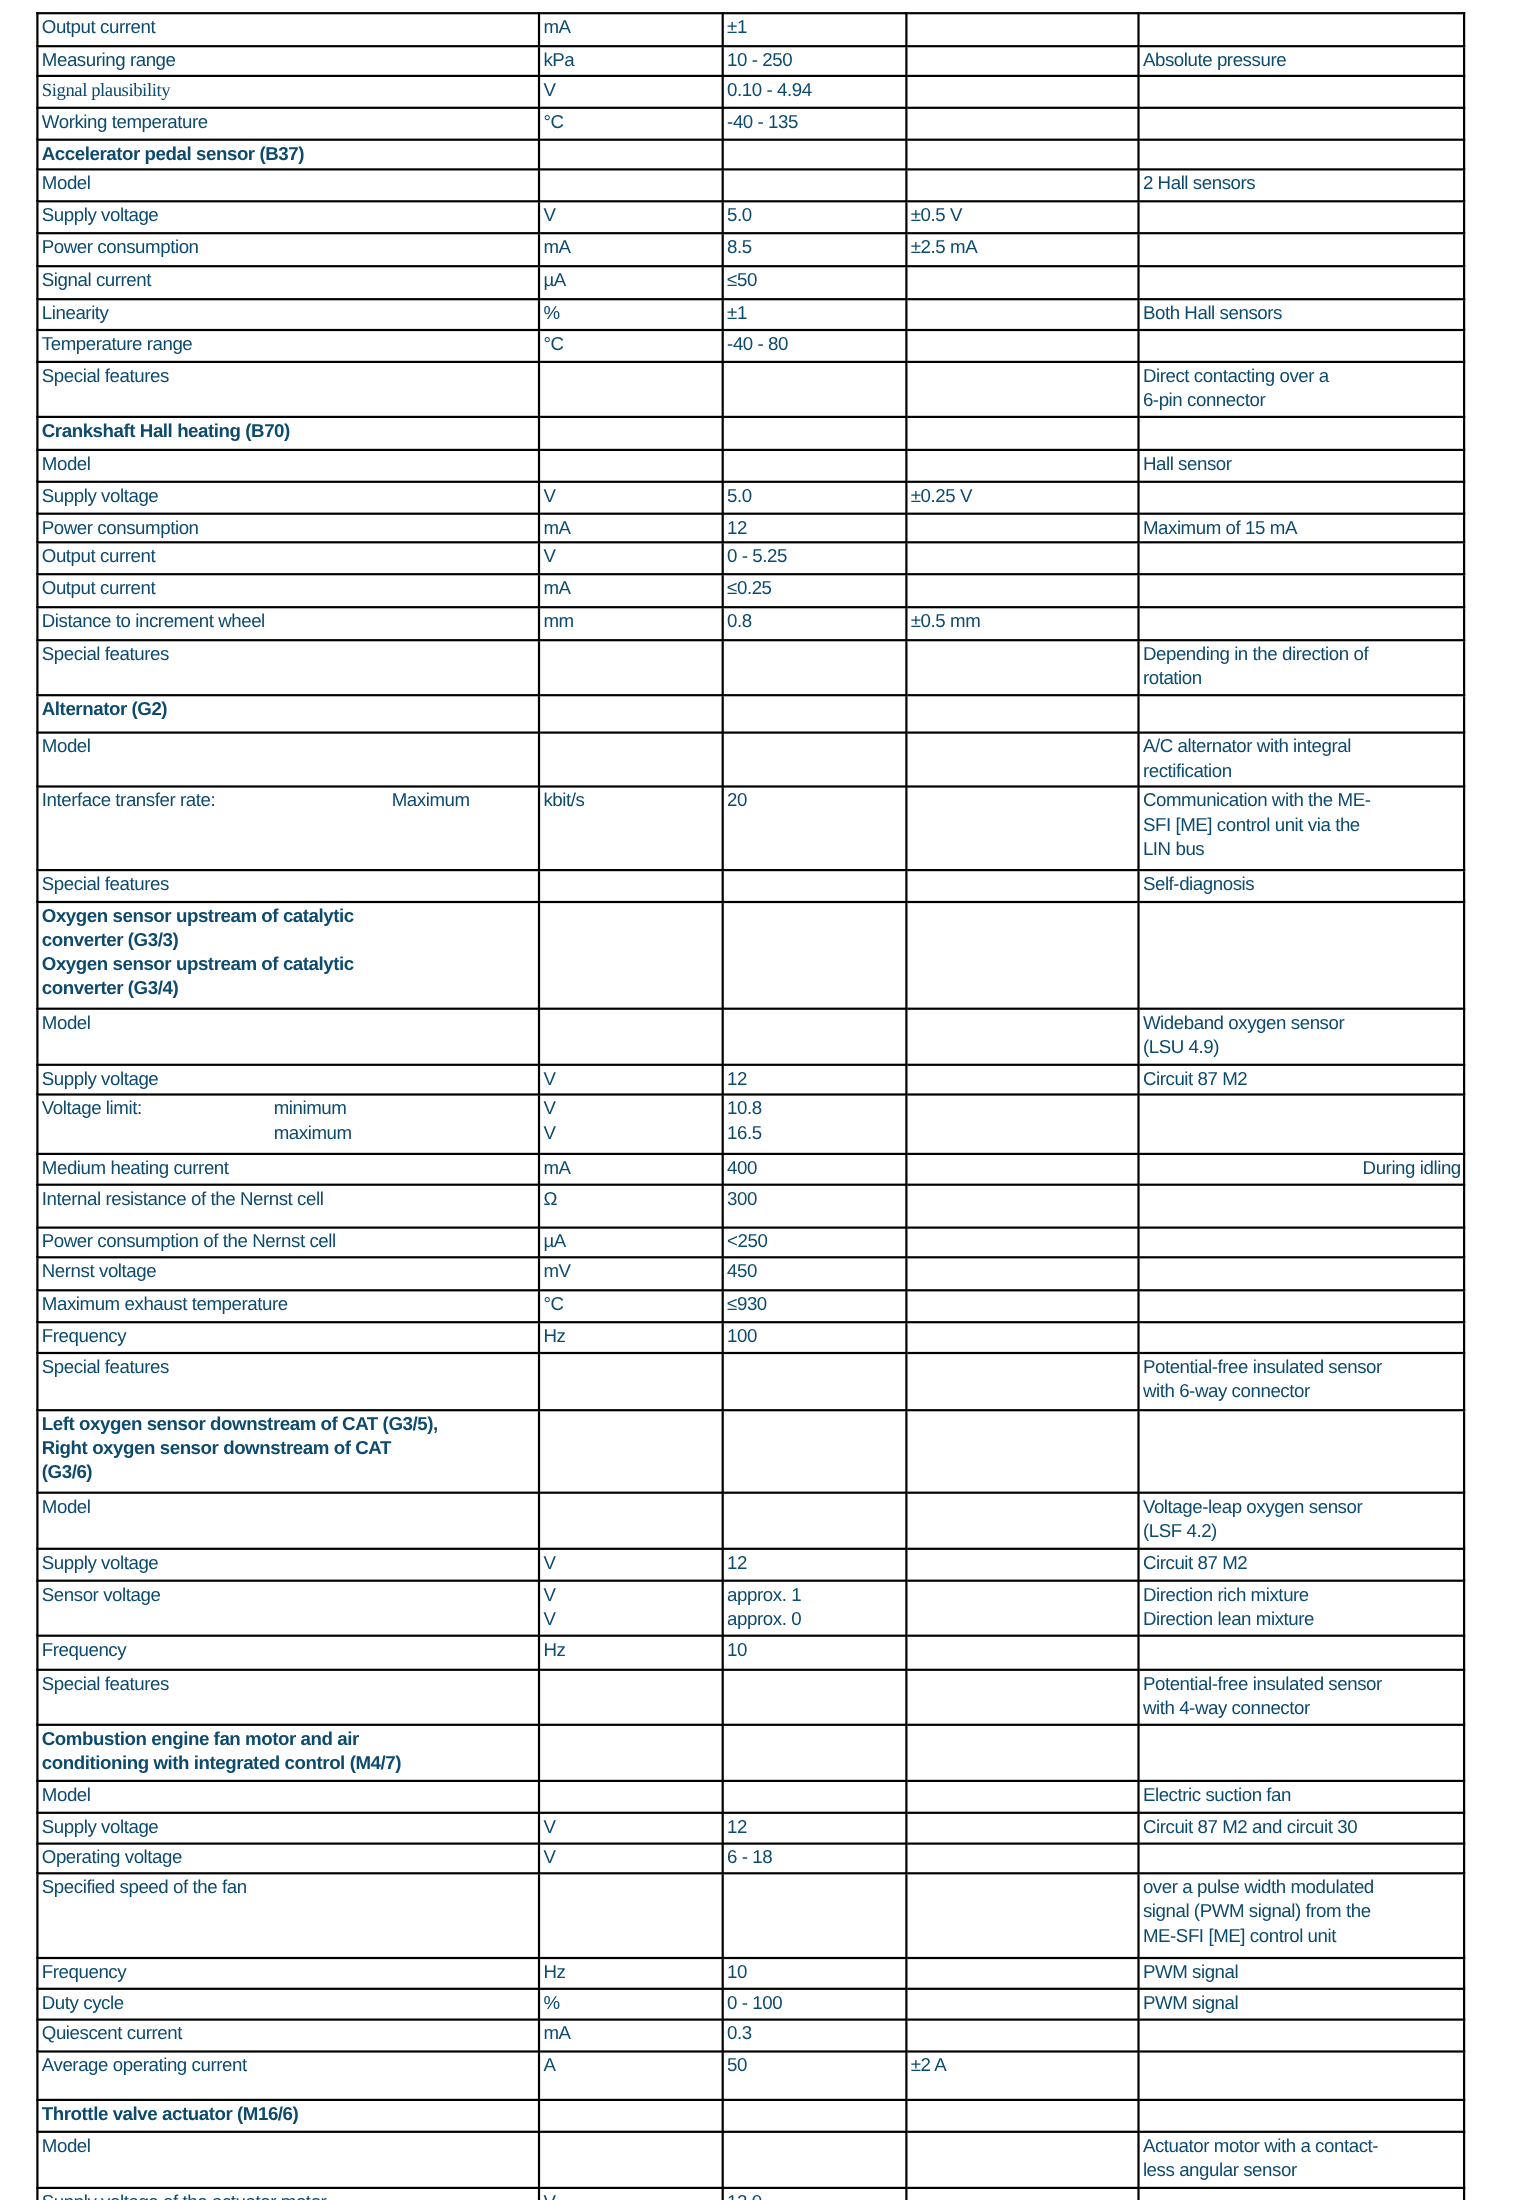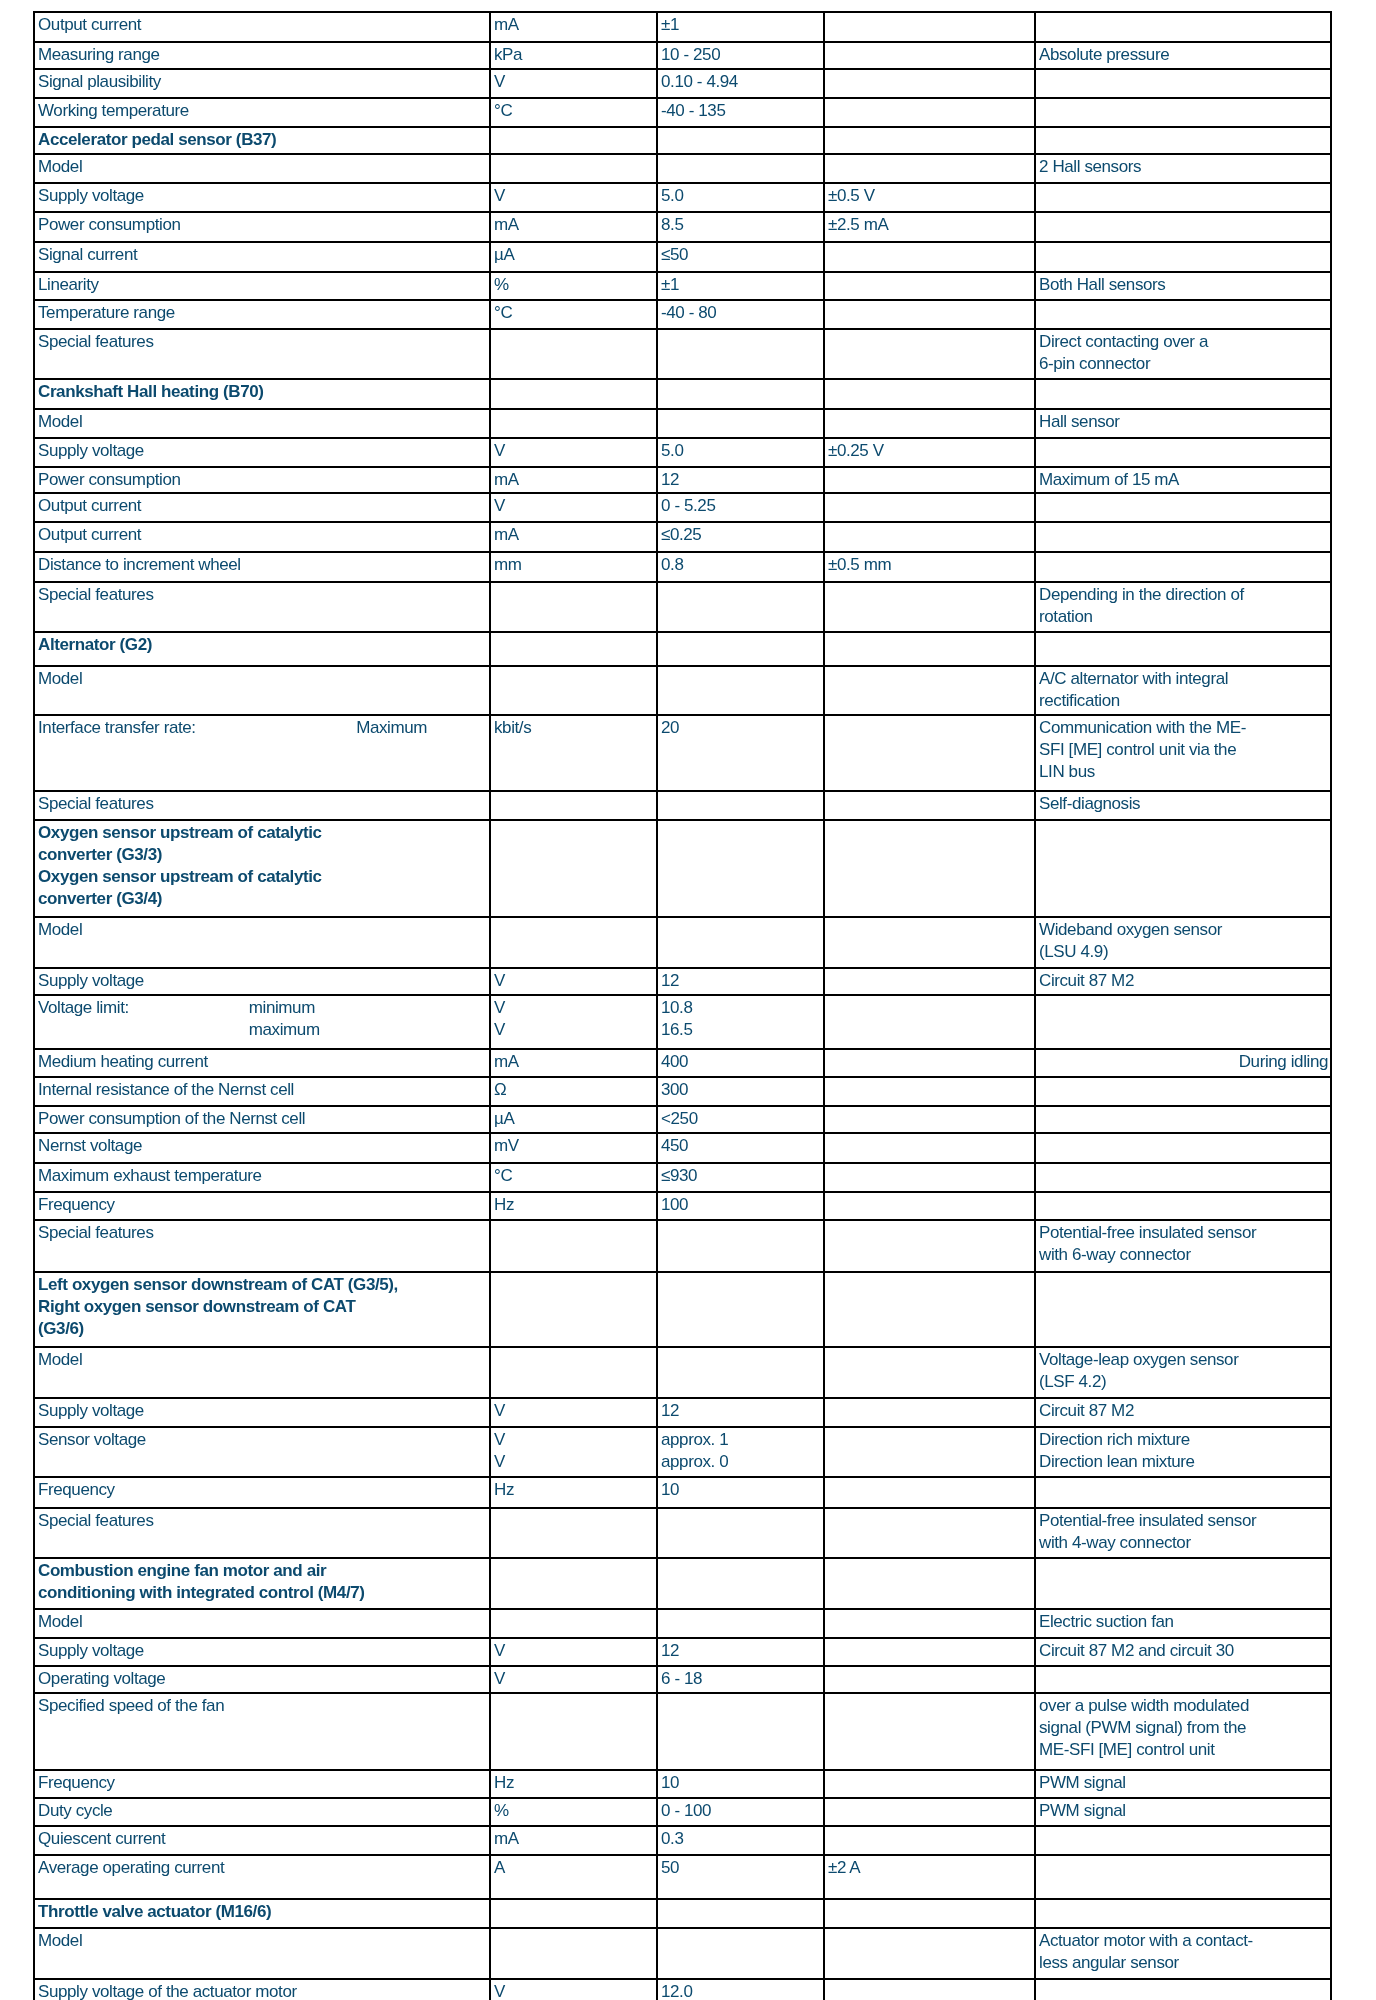--- a/index.html
+++ b/index.html
@@ -59,21 +59,21 @@
         </td>
         <td class="c-value" style="height: 27px;">
           <span class="line">10 - 250</span>
         </td>
         <td class="c-tol" style="height: 27px;"></td>
         <td class="c-remark" style="height: 27px;">
           <span class="line">Absolute pressure</span>
         </td>
       </tr>
       <tr style="height: 29px;">
-        <td class="c-param" style="height: 29px;">
+        <td class="c-param" style="height: 29px; font-family: Liberation Serif, serif;">
           <span class="line">Signal plausibility</span>
         </td>
         <td class="c-unit" style="height: 29px;">
           <span class="line">V</span>
         </td>
         <td class="c-value" style="height: 29px;">
           <span class="line">0.10 - 4.94</span>
         </td>
         <td class="c-tol" style="height: 29px;"></td>
         <td class="c-remark" style="height: 29px;"></td>
@@ -422,21 +422,21 @@
           <span class="line">During idling</span>
         </td>
       </tr>
       <tr style="height: 29px;">
         <td class="c-param" style="height: 29px;">
           <span class="line">Internal resistance of the Nernst cell</span>
         </td>
         <td class="c-unit" style="height: 29px;">
           <span class="line">Ω</span>
         </td>
-        <td class="c-value" style="height: 29px;">
+        <td class="c-value" style="height: 39px;">
           <span class="line">300</span>
         </td>
         <td class="c-tol" style="height: 29px;"></td>
         <td class="c-remark" style="height: 29px;"></td>
       </tr>
       <tr style="height: 27px;">
         <td class="c-param" style="height: 27px;">
           <span class="line">Power consumption of the Nernst cell</span>
         </td>
         <td class="c-unit" style="height: 27px;">

